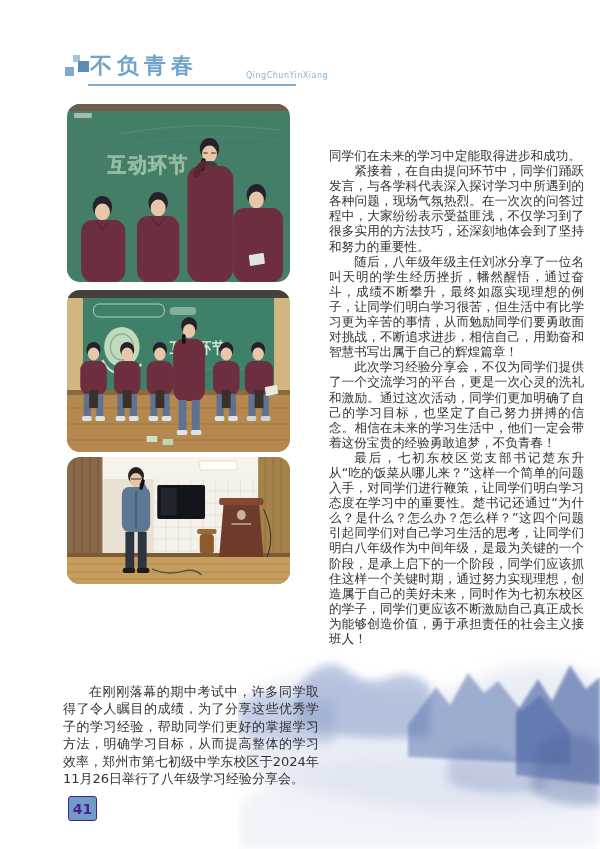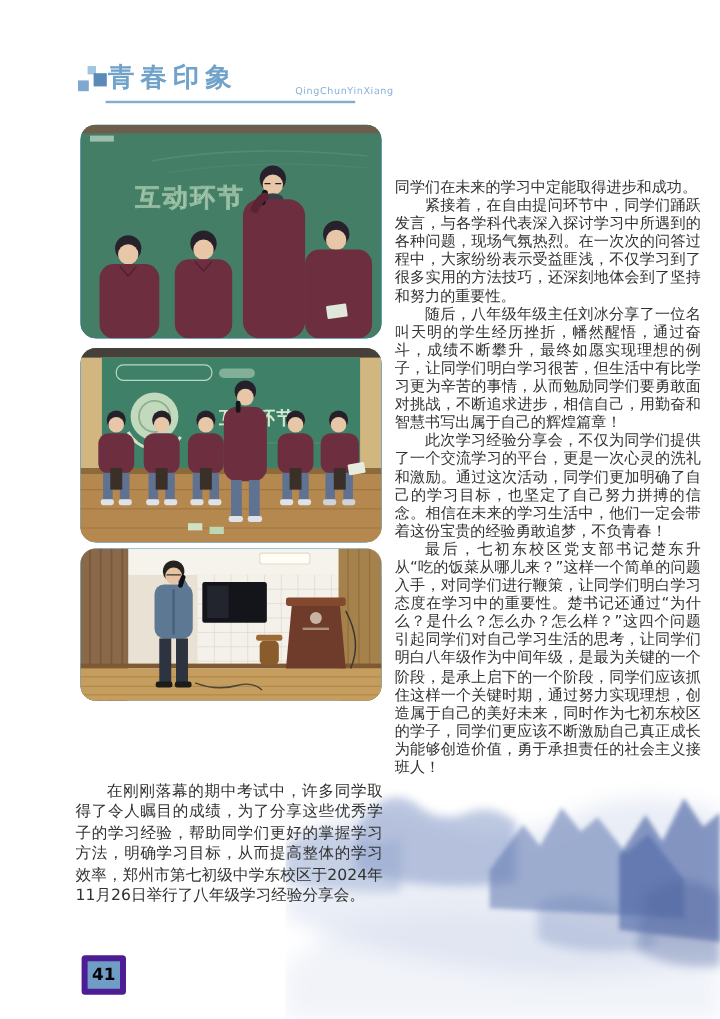--- a/index.html
+++ b/index.html
@@ -9,49 +9,49 @@
   }
   .abs{position:absolute;}
   
   #header{left:64px;top:54px;width:260px;height:34px;}
   .hdr-sq{position:absolute;}
   #hdr-title{position:absolute;left:26px;top:0;font-size:22px;font-weight:bold;
     color:#70a2ca;letter-spacing:5px;line-height:24px;}
   #hdr-sub{position:absolute;left:138px;top:17px;font-size:8px;color:#8ab1d4;letter-spacing:.5px;margin-left:44px;}
   #hdr-rule{position:absolute;left:24px;top:30px;width:208px;height:2px;background:#84abd0;}
   
-  .photo{position:absolute;left:67px;width:251px;border-radius:13px;overflow:hidden;background:#0369a1;}
+  .photo{position:absolute;left:67px;width:223px;border-radius:13px;overflow:hidden;background:#fef9c3;}
   .photo svg{display:block;width:100%;height:100%;}
   #photo1{top:104px;height:178px;}
   #photo2{top:290px;height:162px;}
   #photo3{top:457px;height:127px;}
   
   .txtcol{position:absolute;color:#323232;text-align:justify;z-index:2;margin-top:47px;}
   #col-right{left:329px;top:101px;width:255px;font-size:12.6px;line-height:15.1px;}
-  #col-left{left:63px;top:604px;width:256px;font-size:13px;line-height:17.4px;}
+  #col-left{left:63px;top:636px;width:256px;font-size:13px;line-height:17.4px;}
   .txtcol p{margin:0;text-indent:2em;}
   .txtcol p.noindent{text-indent:0;}
   
   #mountains{left:238px;top:593px;width:362px;height:256px;z-index:1;pointer-events:none;}
   #mountains svg{display:block;width:100%;height:100%;}
   
   #page-num{left:68px;top:796px;width:27px;height:23px;background:#6f9dc6;
-    border:5px solid #4c1d95;border-radius:3px;color:#000000;font-size:14px;font-weight:bold;
+    border:1px solid #4c1d95;border-radius:3px;color:#4c1d95;font-size:14px;font-weight:bold;
     display:flex;align-items:center;justify-content:center;z-index:3;}
 </style>
 </head>
 <body>
 
 <div id="header" class="abs">
   <span>
     <span class="hdr-sq" style="left:9px;top:1px;width:7px;height:7px;background:#a3c4e0;"></span>
     <span class="hdr-sq" style="left:14px;top:7px;width:11px;height:11px;background:#5b89b8;"></span>
     <span class="hdr-sq" style="left:1px;top:13px;width:9px;height:9px;background:#7fa8d0;"></span>
   </span>
-  <span id="hdr-title">青春印象</span>
+  <span id="hdr-title">不负青春</span>
   <span id="hdr-sub">QingChunYinXiang</span>
   <span id="hdr-rule"></span>
 </div>
 
 <div id="photo1" class="photo">
   <svg viewBox="0 0 252 178" preserveAspectRatio="none">
     <rect width="252" height="178" fill="#447e66"></rect>
     <rect width="252" height="7" fill="#6e5d4a"></rect>
     <path d="M60 30 Q140 16 240 26" stroke="#549074" fill="none" stroke-width="1.4" opacity=".8"></path>
     <path d="M72 40 Q150 28 242 36" stroke="#4f8a6f" fill="none" stroke-width="1" opacity=".7"></path>

